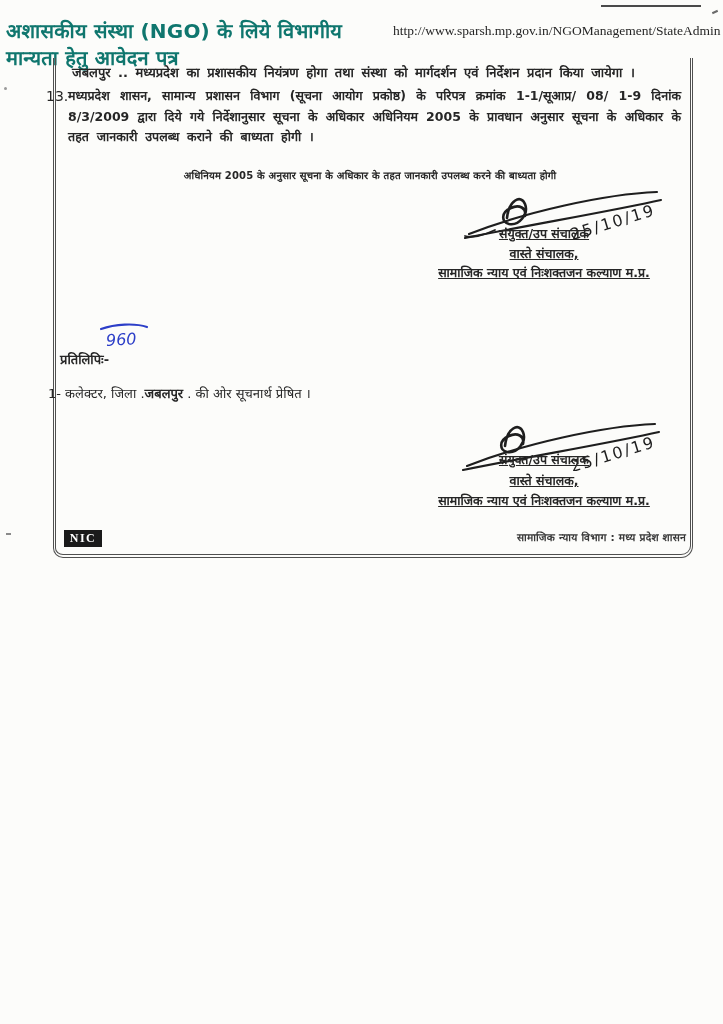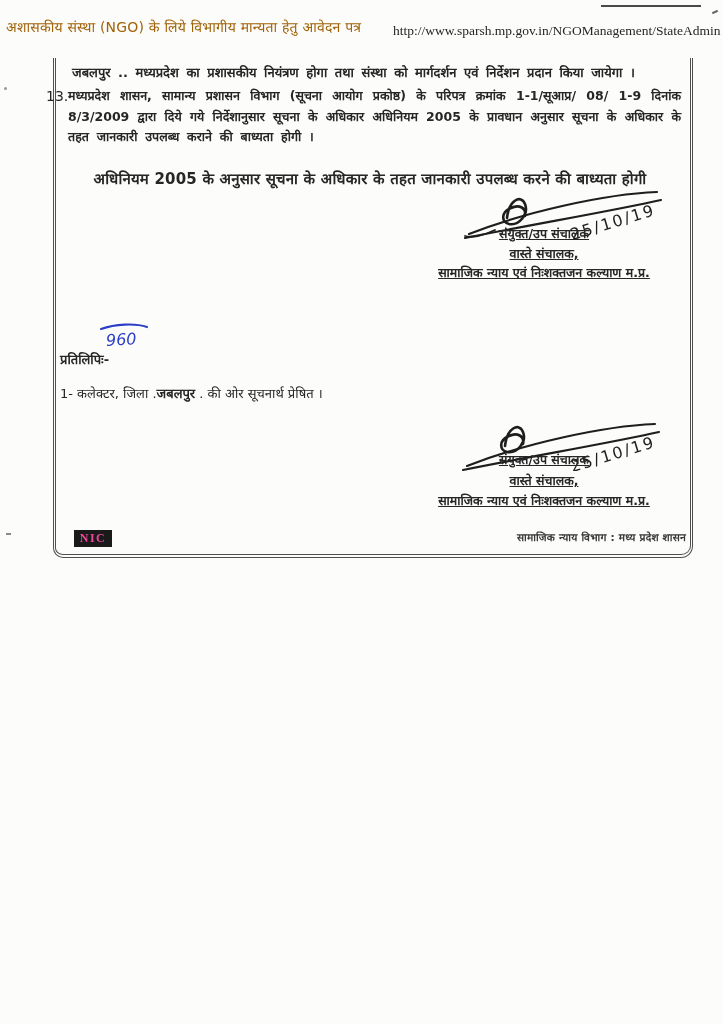--- a/index.html
+++ b/index.html
@@ -4,21 +4,21 @@
 <style>
   html,body{margin:0;padding:0;background:#e8e8e6;}
   .page{
     position:relative;width:723px;height:1024px;margin:0 auto;
     background:#fcfcfa;overflow:hidden;
     font-family:"DejaVu Sans",sans-serif;color:#262626;
   }
   
   .hdr-title{
     position:absolute;left:6px;top:17px;width:360px;
-    font-size:14px;font-weight:400;color:#a16207;letter-spacing:.2px;
+    font-size:20px;font-weight:700;color:#0f766e;letter-spacing:.2px;
   }
   .hdr-url{
     position:absolute;left:393px;top:23px;right:0;
     font-family:"Liberation Serif",serif;font-size:13.5px;color:#262626;
     white-space:nowrap;overflow:hidden;
   }
   .tr-line{position:absolute;left:601px;top:5px;width:100px;height:2px;background:#4a4a4a;}
   .tr-mark{position:absolute;left:712px;top:11px;width:6px;height:2px;background:#6a6a6a;transform:rotate(-25deg);}
   .speck-a{position:absolute;left:4px;top:87px;width:3px;height:3px;background:#9a9a9a;border-radius:50%;}
   .speck-b{position:absolute;left:6px;top:533px;width:5px;height:2px;background:#8a8a8a;}
@@ -34,54 +34,54 @@
     font-size:13px;font-weight:700;word-spacing:3px;line-height:19px;
   }
   .item13-num{position:absolute;left:46px;top:88px;font-size:14px;font-weight:400;}
   .item13-text{
     position:absolute;left:68px;top:86px;width:613px;
     font-size:12.5px;font-weight:700;word-spacing:3.5px;line-height:20.5px;
     text-align:justify;
   }
   .rti-line{
     position:absolute;left:60px;top:168px;width:620px;text-align:center;
-    font-size:15px;font-weight:700;letter-spacing:.2px;
+    font-size:10px;font-weight:700;letter-spacing:.2px;
   }
   
   .sig-svg{position:absolute;width:215px;height:55px;}
   .sig1-svg{left:455px;top:186px;}
   .sig2-svg{left:455px;top:416px;}
   .sig-block{
     position:absolute;left:398px;width:292px;text-align:center;
     font-size:12.5px;font-weight:700;line-height:19.5px;white-space:nowrap;text-decoration:underline;
   }
   .sig1-block{top:224px;}
   .sig2-block{top:450px;line-height:20.5px;}
   
   .ref-line{
     position:absolute;left:60px;top:305px;width:625px;
     font-size:13px;font-weight:700;white-space:nowrap;
   }
   .ref-part-normal{font-weight:600;}
   .hw-960{position:absolute;left:93px;top:320px;width:62px;height:32px;}
   .copies-label{position:absolute;left:60px;top:350px;font-size:13px;font-weight:700;}
   .copy1{
-    position:absolute;left:60px;top:383px;width:626px;
+    position:absolute;left:48px;top:383px;width:626px;
     font-size:13px;font-weight:500;line-height:21.5px;
   }
   .copy2{
     position:absolute;left:60px;top:404px;width:626px;
     font-size:13px;font-weight:500;line-height:21.5px;text-align:justify;
   }
   .bold-seg{font-weight:800;}
   
   .nic-logo{
     position:absolute;left:64px;top:530px;width:38px;height:17px;
-    background:#1a1a1a;color:#ec4899;display:flex;align-items:center;justify-content:center;
-    font-family:"Liberation Serif",serif;font-size:12px;font-weight:700;letter-spacing:1.5px;margin-left:10px;
+    background:#1a1a1a;color:#ffffff;display:flex;align-items:center;justify-content:center;
+    font-family:"Liberation Serif",serif;font-size:12px;font-weight:700;letter-spacing:1.5px;
   }
   .footer-dept{
     position:absolute;right:37px;top:530px;
     font-size:10.5px;font-weight:600;color:#383838;letter-spacing:.2px;margin-left:24px;
   }
   svg text{font-family:"DejaVu Sans",sans-serif;}
 </style>
 </head>
 <body>
 

